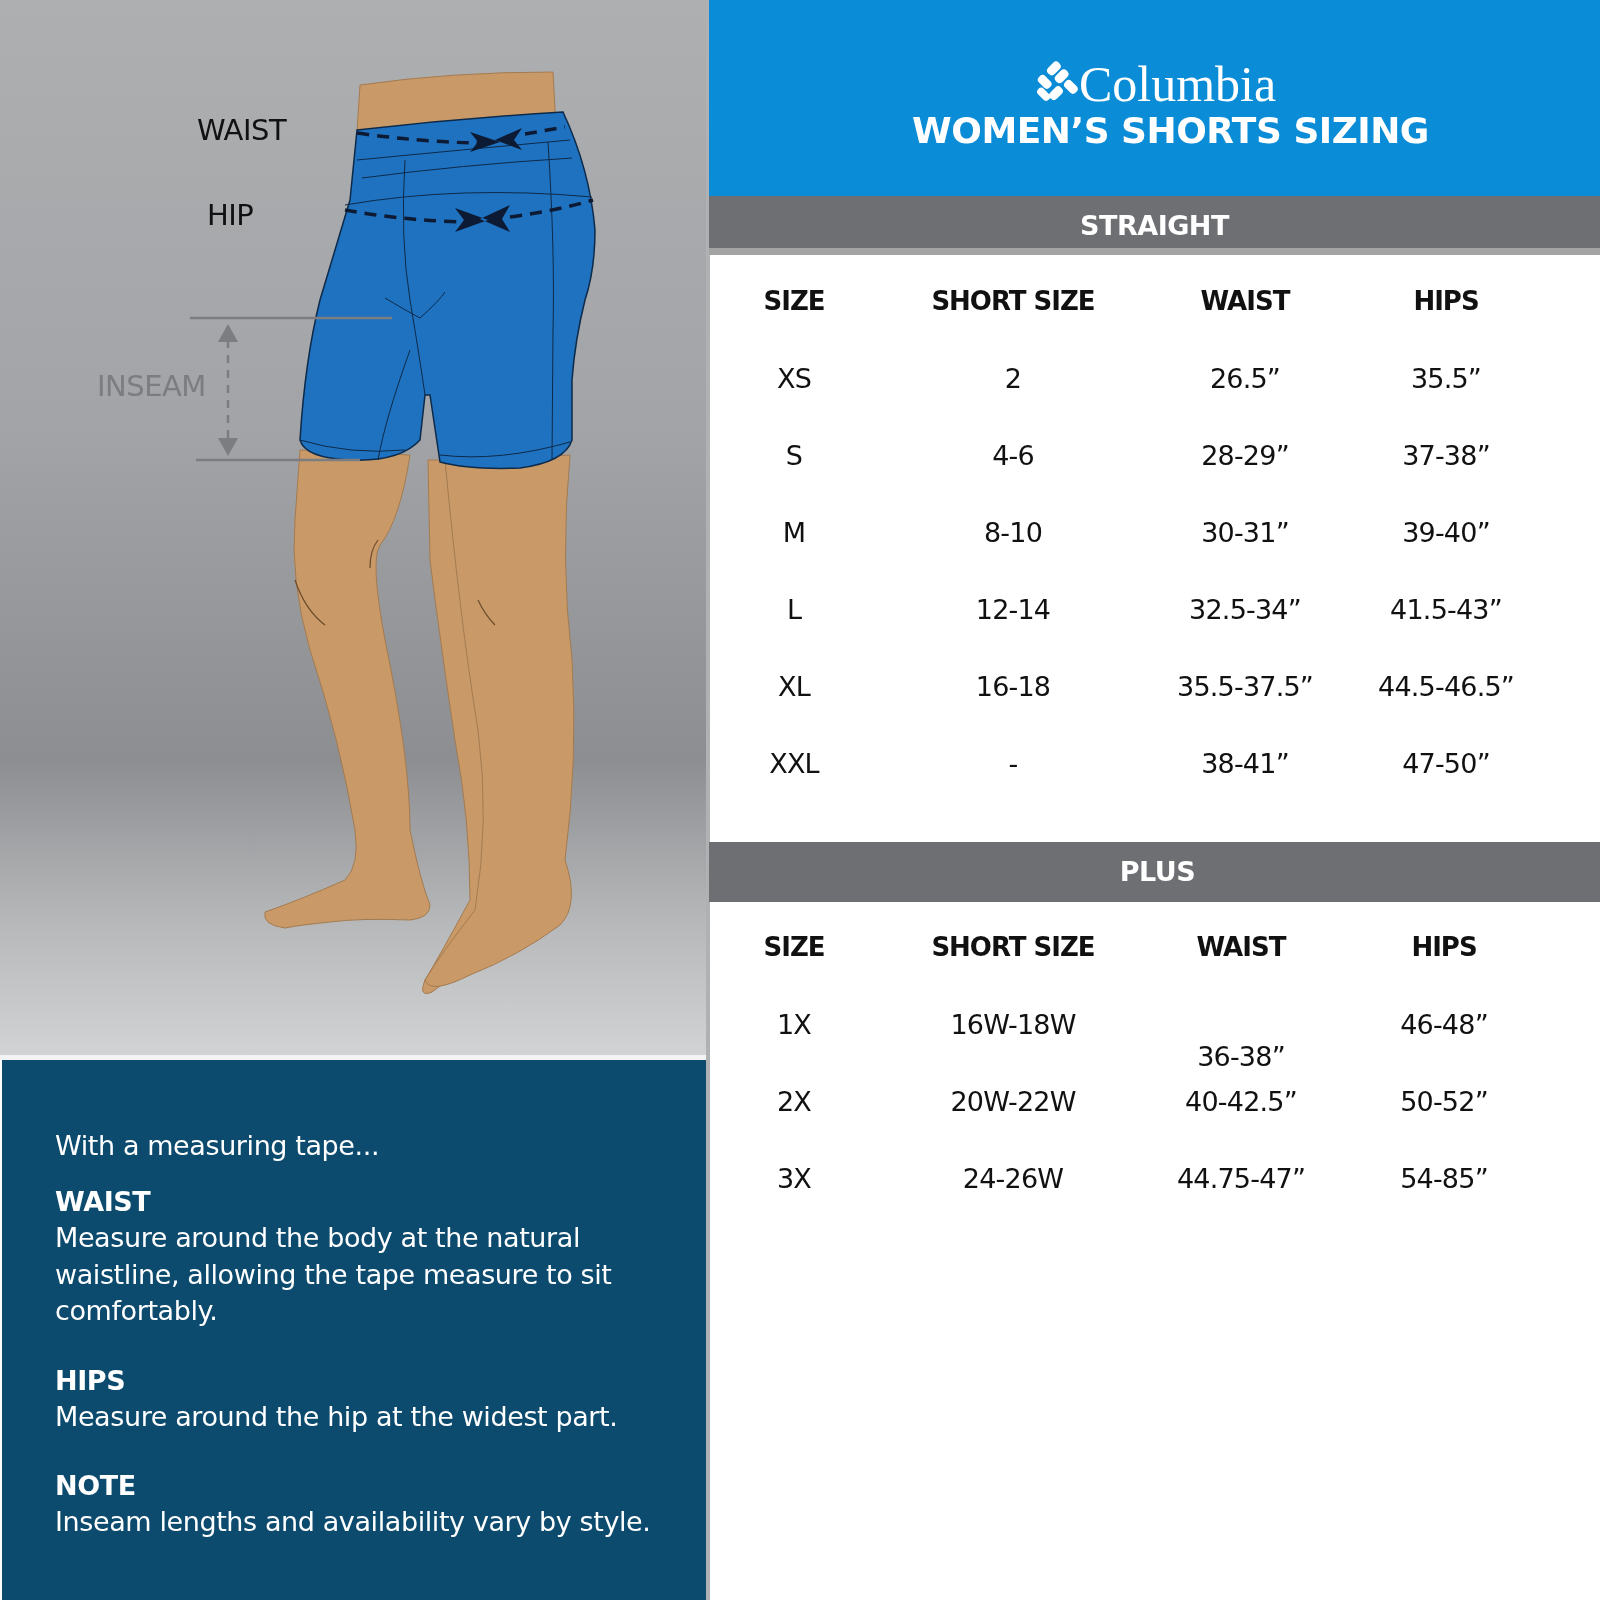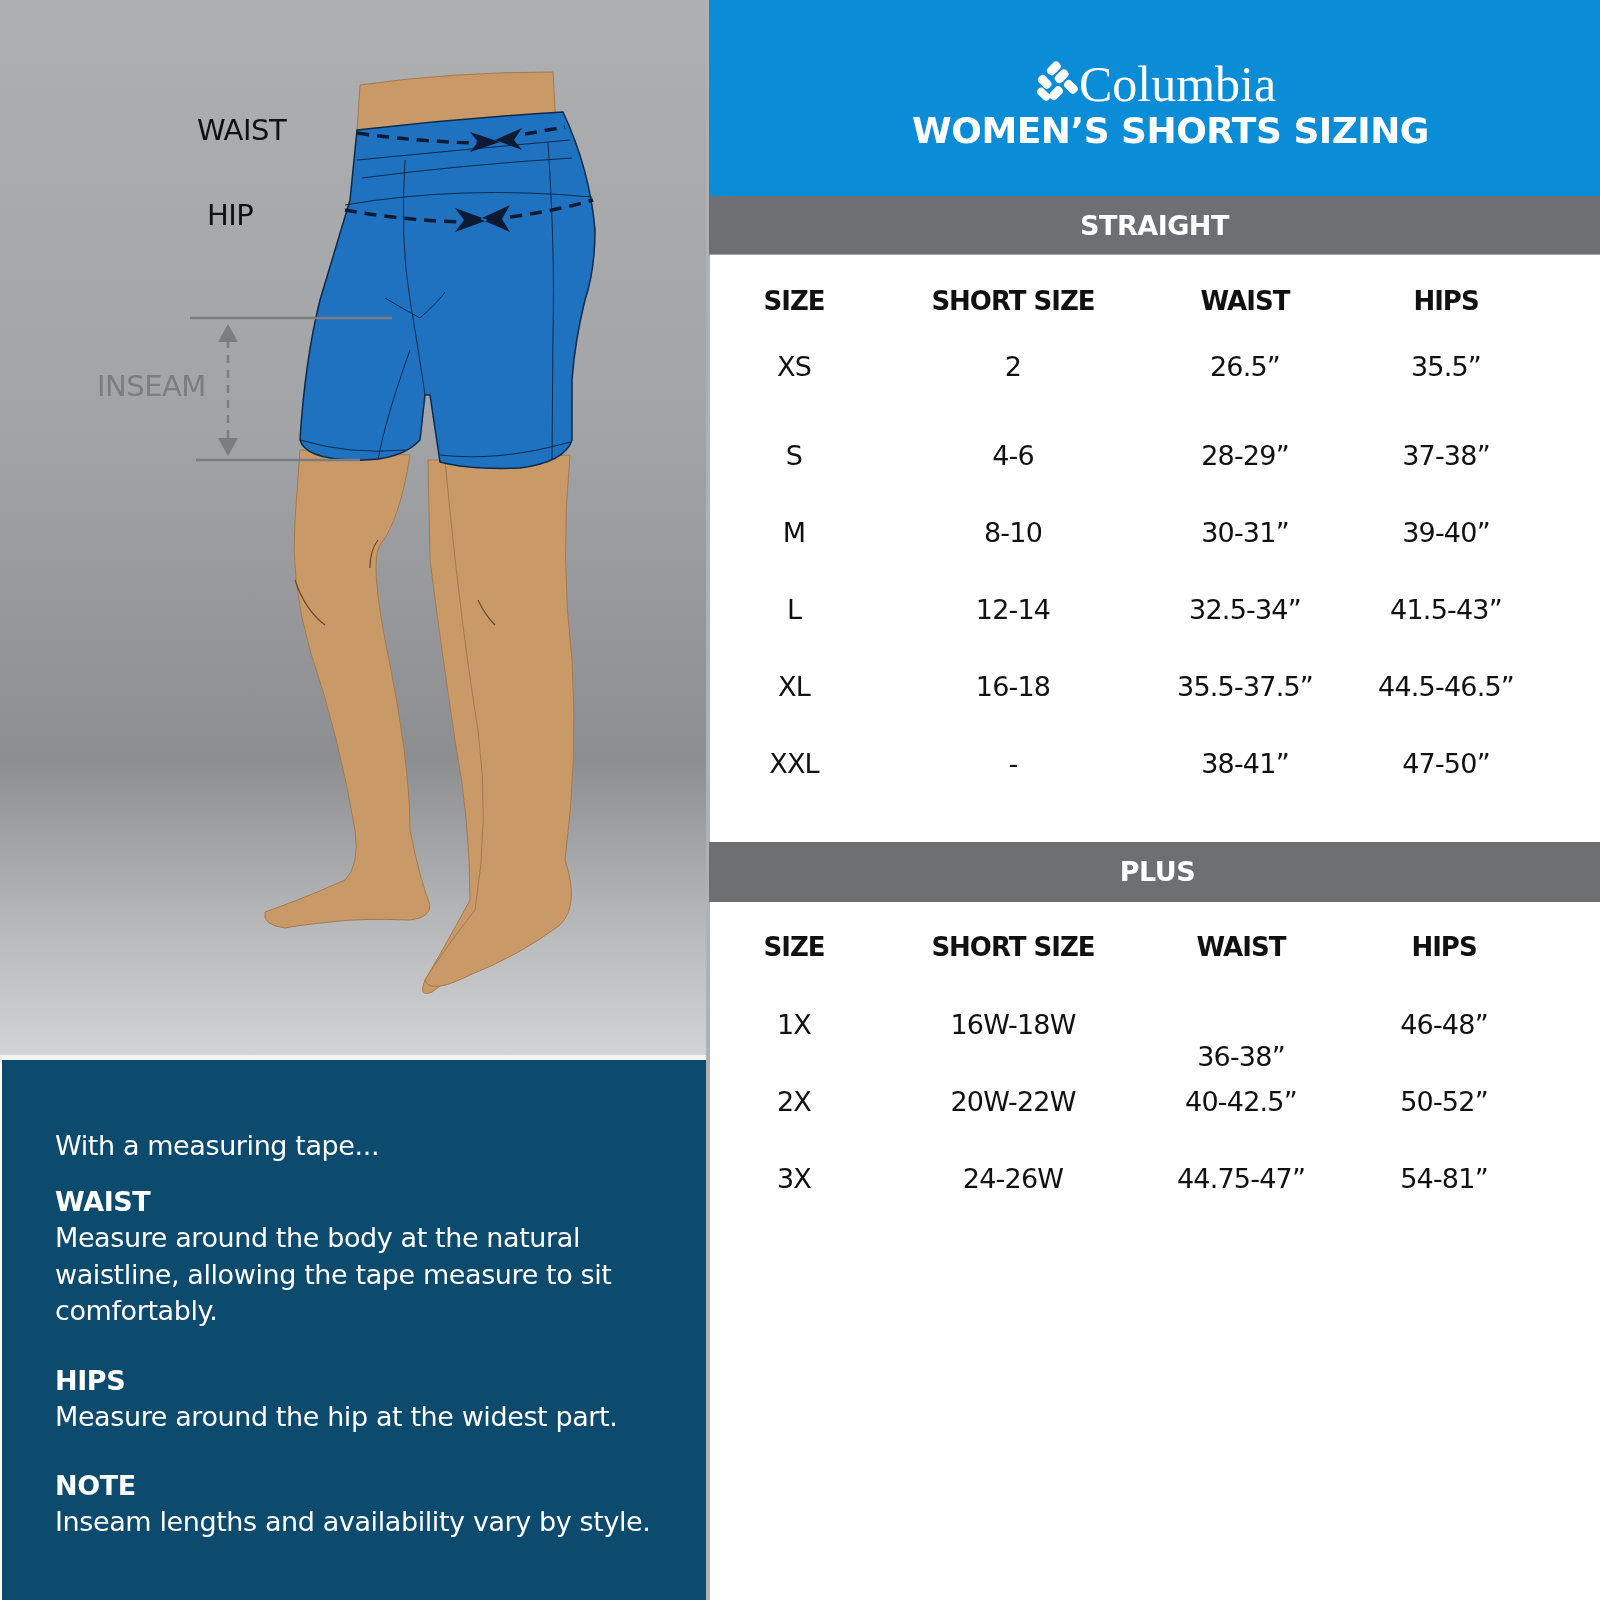--- a/index.html
+++ b/index.html
@@ -35,21 +35,21 @@
     background: #0a8cd6; color: #fff; text-align: center;
   }
   .brand { position: absolute; top: 56px; left: 0; width: 100%; display: flex; justify-content: center; align-items: center; }
   .brand-name { font-family: "Liberation Serif", "DejaVu Serif", serif; font-size: 50px; line-height: 56px; }
   .title { position: absolute; top: 110; left: 16px; width: 100%; top: 110px; font-family: "DejaVu Sans", sans-serif; font-weight: bold; font-size: 36px; letter-spacing: -0.5px; }
 
   .band {
     position: absolute; left: 709px; width: 891px; background: #6e6f73; color: #fff;
     text-align: center; font-family: "DejaVu Sans", sans-serif; font-weight: bold; font-size: 27px; letter-spacing: -0.5px;
   }
-  .band.straight { top: 196px; height: 59px; line-height: 59px; border-bottom: 1px solid #a3a3a3; }
+  .band.straight { top: 196px; height: 59px; line-height: 59px; border-bottom: 7px solid #a3a3a3; }
   .band.plus { top: 842px; height: 60px; line-height: 60px; padding-left: 6px; }
 
   .tbl { position: absolute; left: 709px; width: 891px; font-family: "DejaVu Sans", sans-serif; color: #111; }
   .tbl .row { position: absolute; left: 0; width: 100%; height: 40px; }
   .tbl .cell { position: absolute; top: 0; transform: translateX(-50%); white-space: nowrap; font-size: 27px; letter-spacing: -0.8px; }
   .tbl .hdr .cell { font-weight: bold; font-size: 26px; letter-spacing: -1px; }
   .c0 { left: 85px; } .c1 { left: 304px; } .c2 { left: 536px; } .c3 { left: 737px; }
 </style>
 </head>
 <body>
@@ -141,21 +141,21 @@
 </div>
 
 <div class="band straight">STRAIGHT</div>
 <div class="tbl" style="top:286px;">
   <div class="row hdr" style="top:0px;">
     <span class="cell c0">SIZE</span>
     <span class="cell c1">SHORT SIZE</span>
     <span class="cell c2">WAIST</span>
     <span class="cell c3">HIPS</span>
   </div>
-  <div class="row" style="top:65px;">
+  <div class="row" style="top:77px;">
     <span class="cell c0">XS</span>
     <span class="cell c1">2</span>
     <span class="cell c2">26.5”</span>
     <span class="cell c3">35.5”</span>
   </div>
   <div class="row" style="top:154px;">
     <span class="cell c0">S</span>
     <span class="cell c1">4-6</span>
     <span class="cell c2">28-29”</span>
     <span class="cell c3">37-38”</span>
@@ -203,15 +203,15 @@
   <div class="row" style="top:154px;">
     <span class="cell c0">2X</span>
     <span class="cell c1">20W-22W</span>
     <span class="cell c2" style="left:532px;">40-42.5”</span>
     <span class="cell c3" style="left:735px;">50-52”</span>
   </div>
   <div class="row" style="top:231px;">
     <span class="cell c0">3X</span>
     <span class="cell c1">24-26W</span>
     <span class="cell c2" style="left:532px;">44.75-47”</span>
-    <span class="cell c3" style="left:735px;">54-81”</span>
+    <span class="cell c3" style="left:735px;">54-85”</span>
   </div>
 </div>
 
 </body></html>

